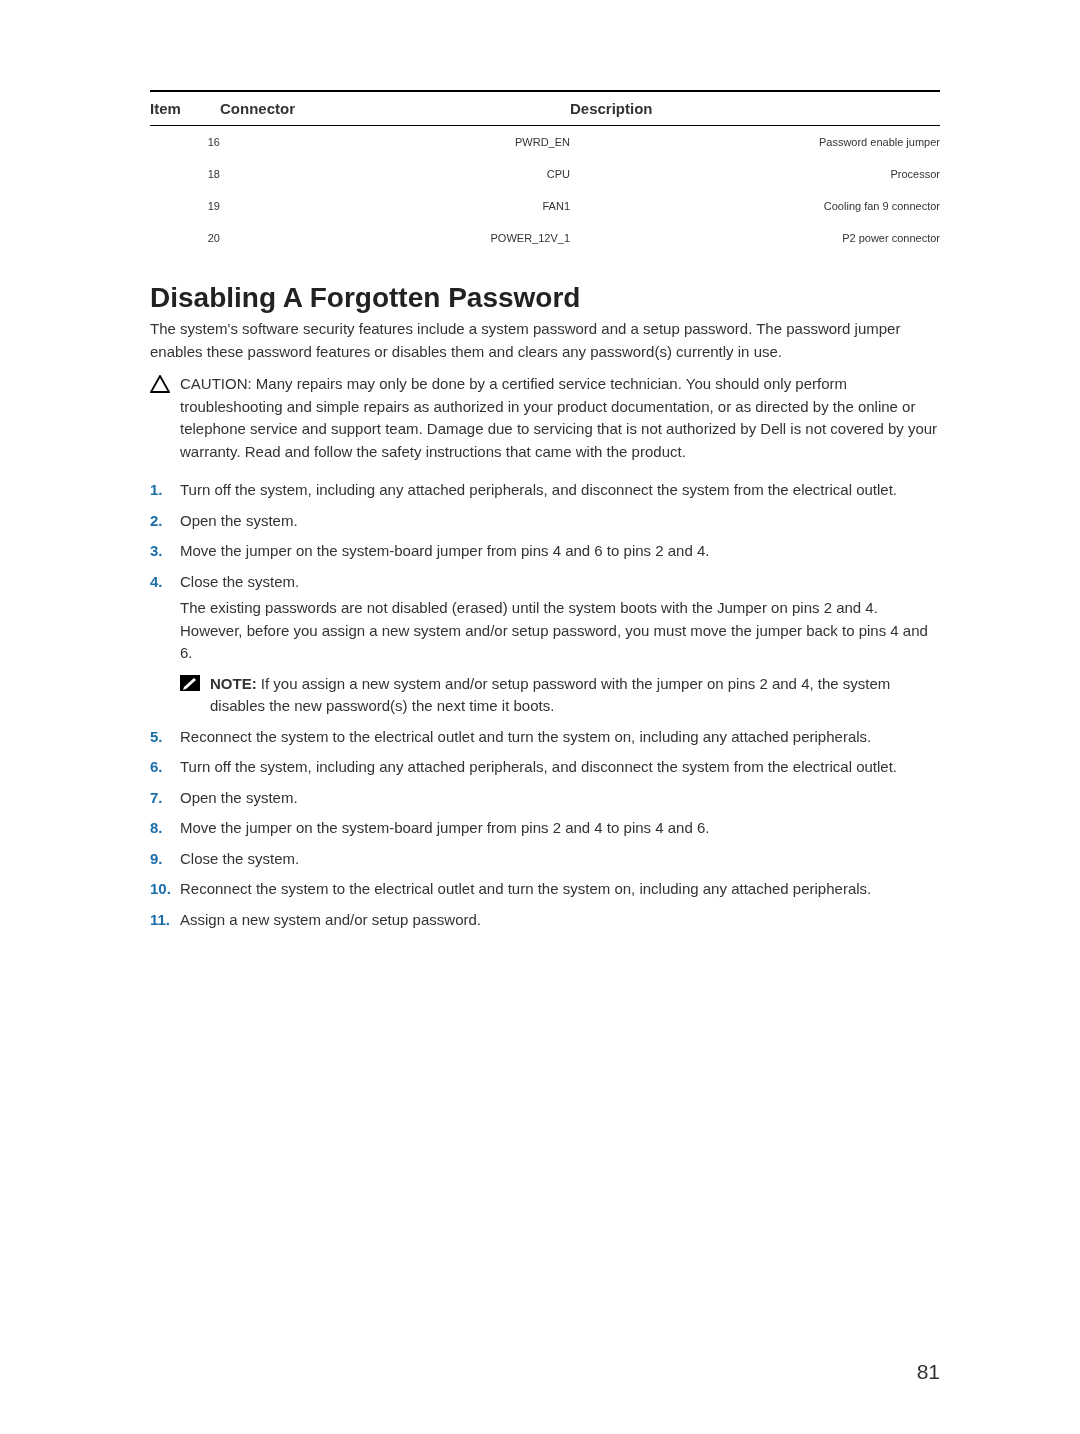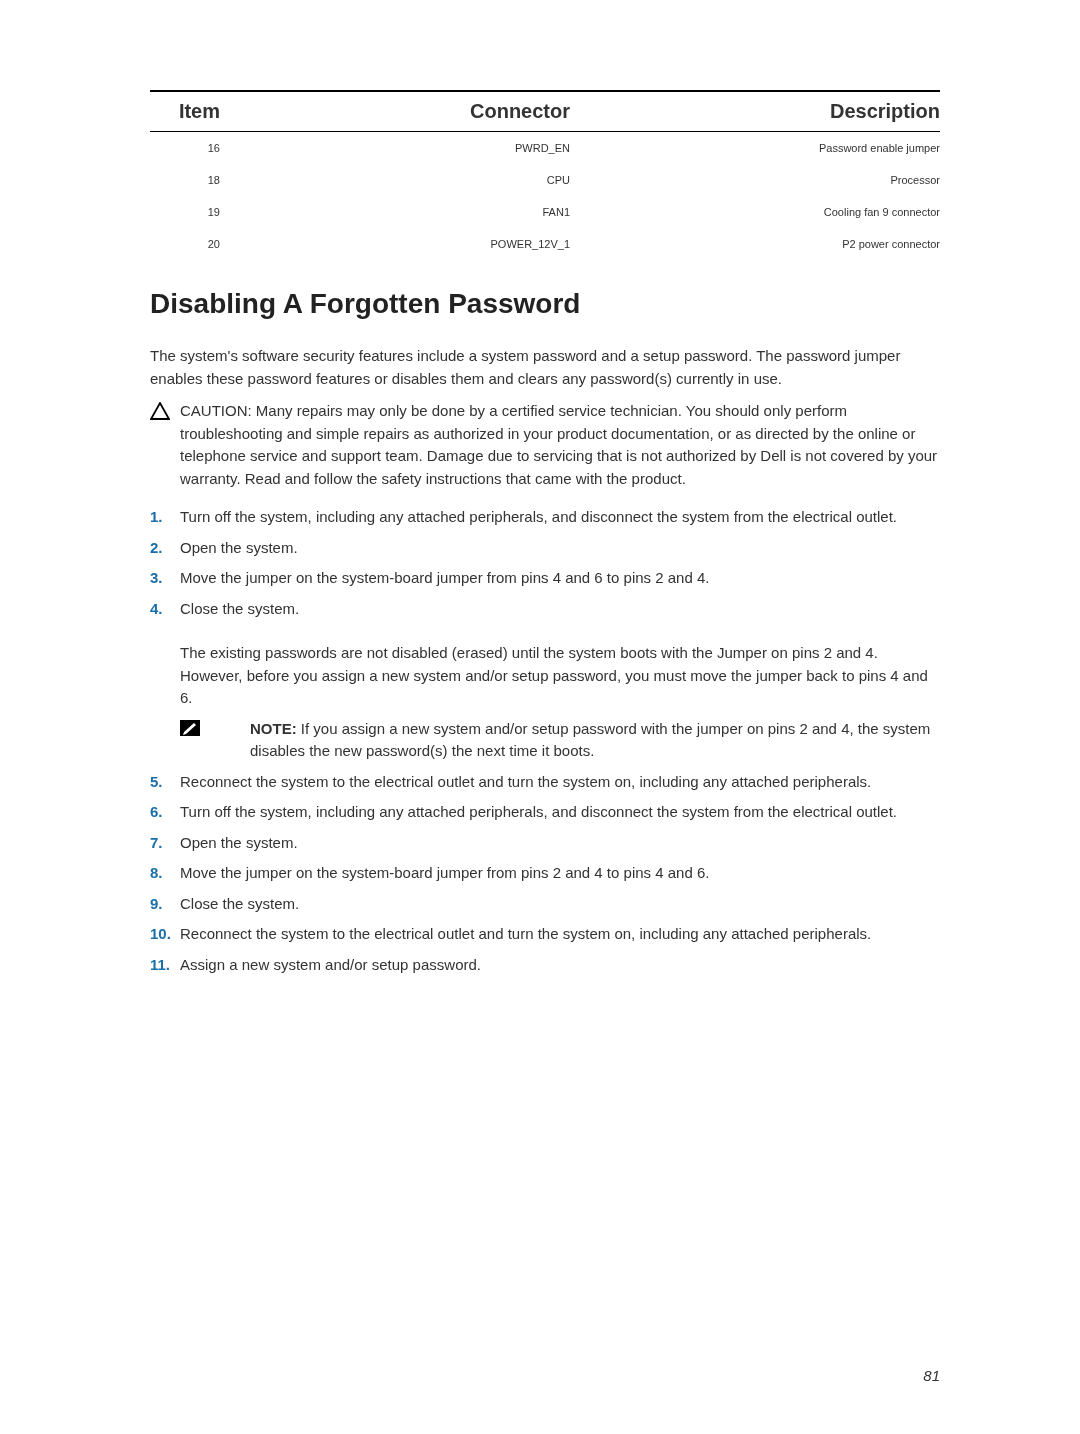--- a/index.html
+++ b/index.html
@@ -15,42 +15,42 @@
       color: #333;
       padding: 90px 140px 0 150px;
       position: relative;
     }
     table {
       width: 100%;
       border-collapse: collapse;
       margin-bottom: 28px;
     }
     th {
-      text-align: right;
+      text-align: left;
       font-weight: bold;
-      font-size: 20px;
+      font-size: 15px;
       padding: 8px 0;
       border-top: 2px solid #000;
       border-bottom: 1px solid #000;
     }
     td {
       font-size: 11px;
       padding: 10px 0;
       text-align: right;
     }
     th:first-child, td:first-child {
       width: 70px;
     }
     th:nth-child(2), td:nth-child(2) {
       width: 350px;
     }
     h1 {
       font-size: 28px;
       font-weight: bold;
-      margin-bottom: 25px;
+      margin-bottom: 4px;
       color: #222;
     }
     .intro {
       font-size: 15px;
       line-height: 1.5;
       margin-bottom: 10px;
     }
     .caution-block {
       display: flex;
       margin-bottom: 16px;
@@ -79,46 +79,44 @@
       line-height: 1.5;
     }
     ol.steps > li::before {
       content: counter(step) ".";
       position: absolute;
       left: 0;
       font-weight: bold;
       color: #1b6ea8;
     }
     .sub-para {
-      margin-top: 22px;
+      margin-top: 4px;
       margin-bottom: 6px;
     }
     .note-block {
       display: flex;
       margin-top: 8px;
-      gap: 40px;
     }
     .note-icon {
       flex-shrink: 0;
       margin-right: 10px;
       margin-top: 2px;
     }
     .note-text {
       font-size: 15px;
       line-height: 1.5;
     }
     .note-label {
       font-weight: bold;
     }
     .page-num {
       position: absolute;
       bottom: 50px;
       right: 140px;
-      font-size: 15px;
-      font-style: italic;
+      font-size: 21px;
     }
   </style>
 </head>
 <body>
 
 <table>
   <thead>
     <tr>
       <th>Item</th>
       <th>Connector</th>

